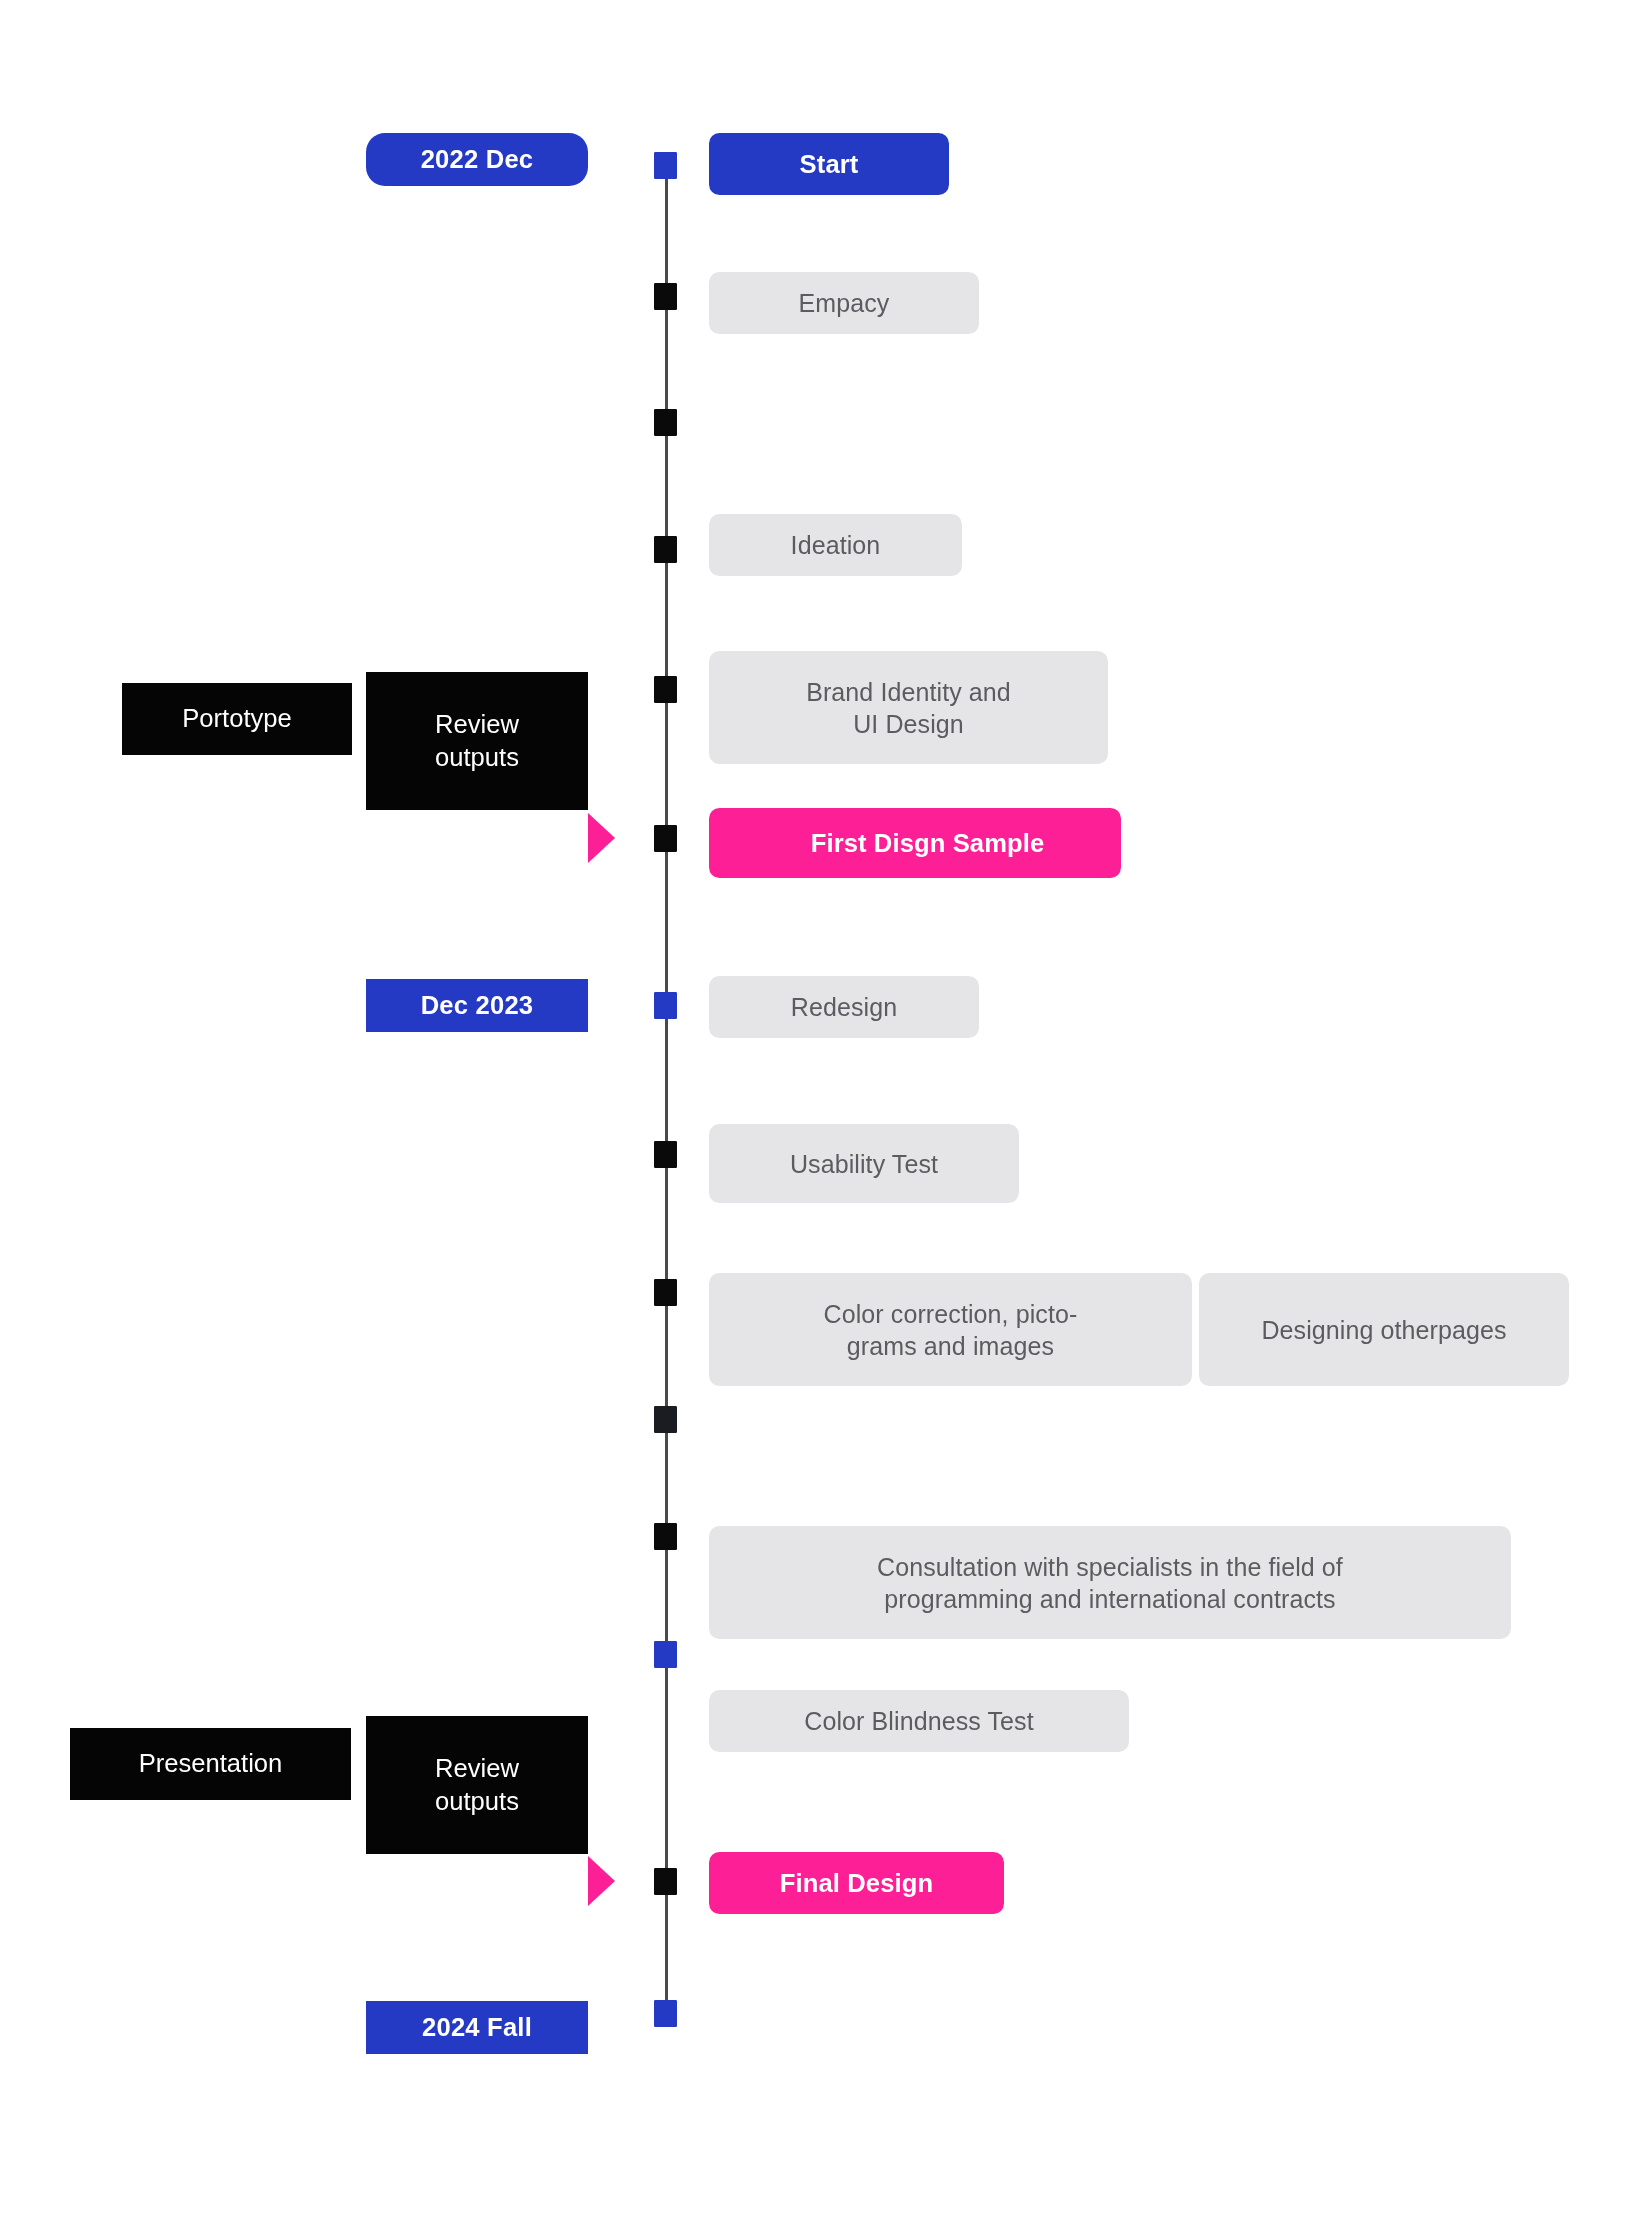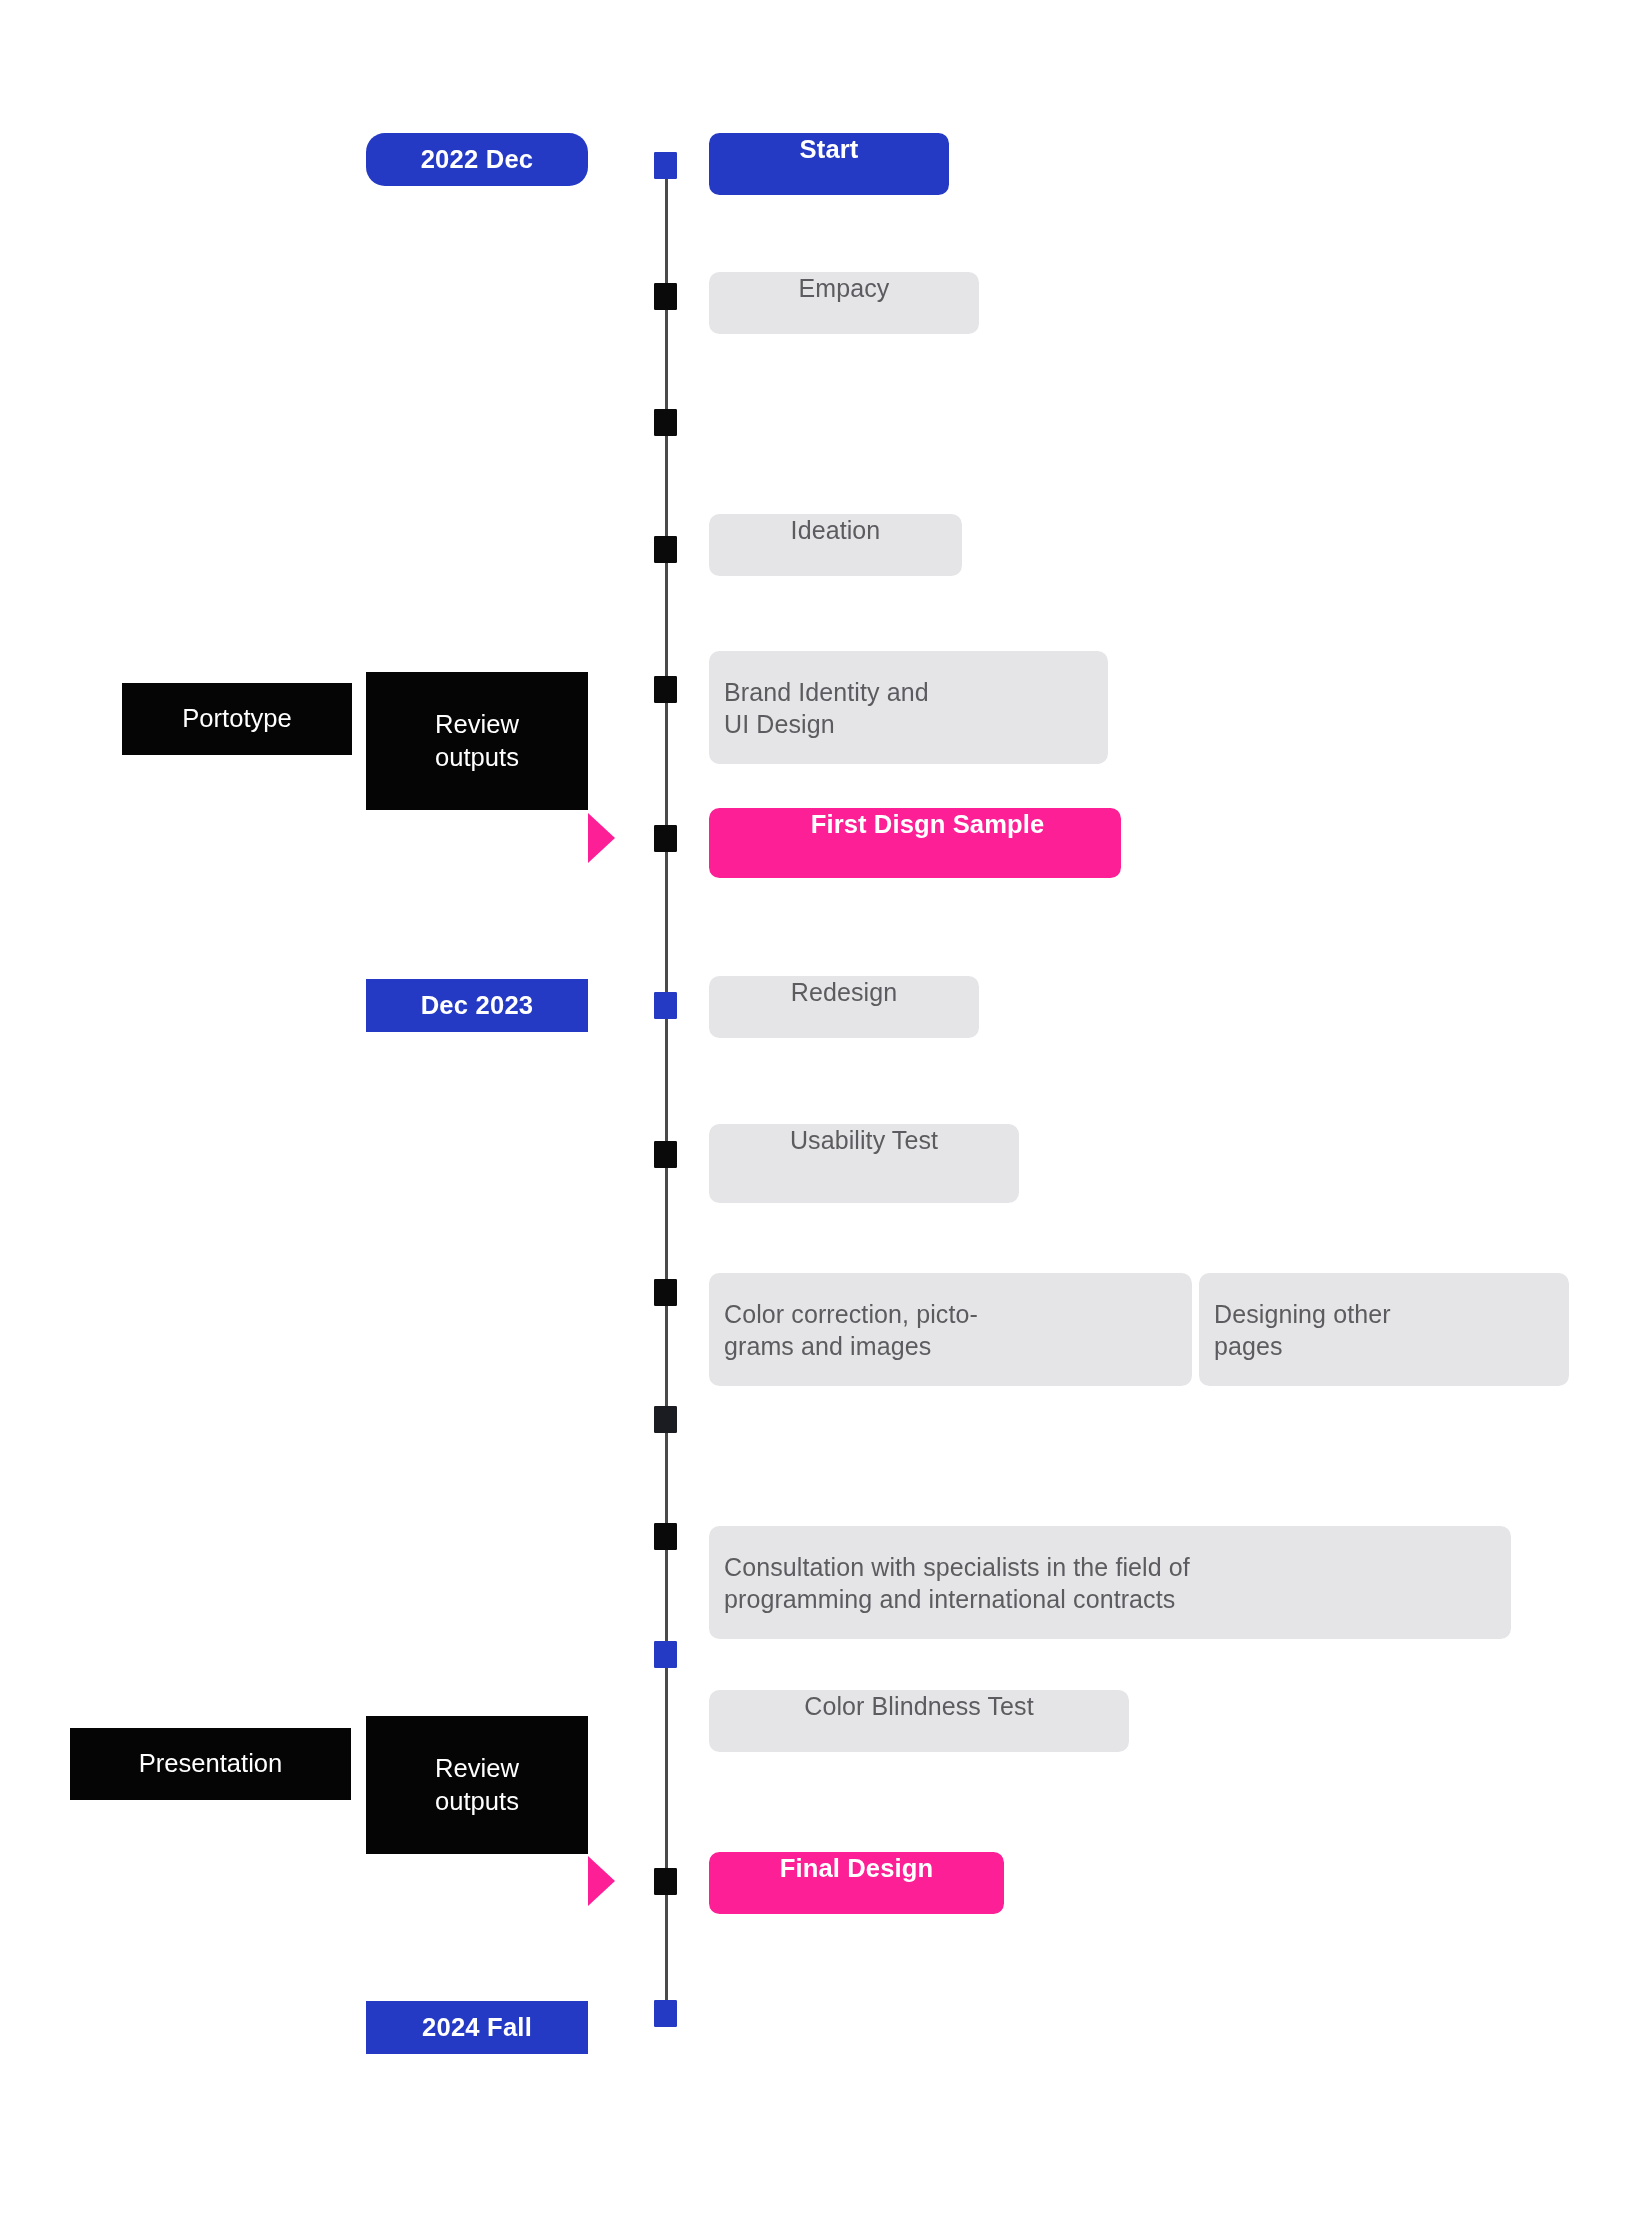--- a/index.html
+++ b/index.html
@@ -29,21 +29,21 @@
   .marker.blue{background:#2439c4;}
   .marker.black{background:#0a0a0a;}
   .marker.dark{background:#1b1b22;}
 
   
   .pill{
     position:absolute;
     box-sizing:border-box;
     border-radius:10.5px;
     display:flex;
-    align-items:flex-start;
+    align-items:center;
     justify-content:center;
     text-align:center;
     padding:0 15px;
     line-height:1.28;
     letter-spacing:0.1px;
   }
   .pill.grey{background:#e5e5e7;color:#5c5c60;font-size:25px;font-weight:400;}
   .pill.blue{background:#2439c4;color:#ffffff;font-size:25.6px;font-weight:700;}
   .pill.pink{background:#fc1f96;color:#ffffff;font-size:25.6px;font-weight:700;}
 
@@ -171,21 +171,21 @@
 
   <div class="pill grey" style="left:709px;top:1124px;width:310px;height:79px;">
     <span>Usability Test</span>
   </div>
 
   <div class="pill grey" style="left:709px;top:1273px;width:483px;height:113px;flex-direction:column;">
     <span>Color correction, picto-</span>
     <span>grams and images</span>
   </div>
 
-  <div class="pill grey" style="left:1199px;top:1273px;width:370px;height:113px;flex-direction:column;">
+  <div class="pill grey" style="left:1199px;top:1273px;width:370px;height:113px;flex-direction:row;">
     <span>Designing other</span>
     <span>pages</span>
   </div>
 
 
   <div class="pill grey" style="left:709px;top:1526px;width:802px;height:113px;flex-direction:column;">
     <span>Consultation with specialists in the field of</span>
     <span>programming and international contracts</span>
   </div>
 

